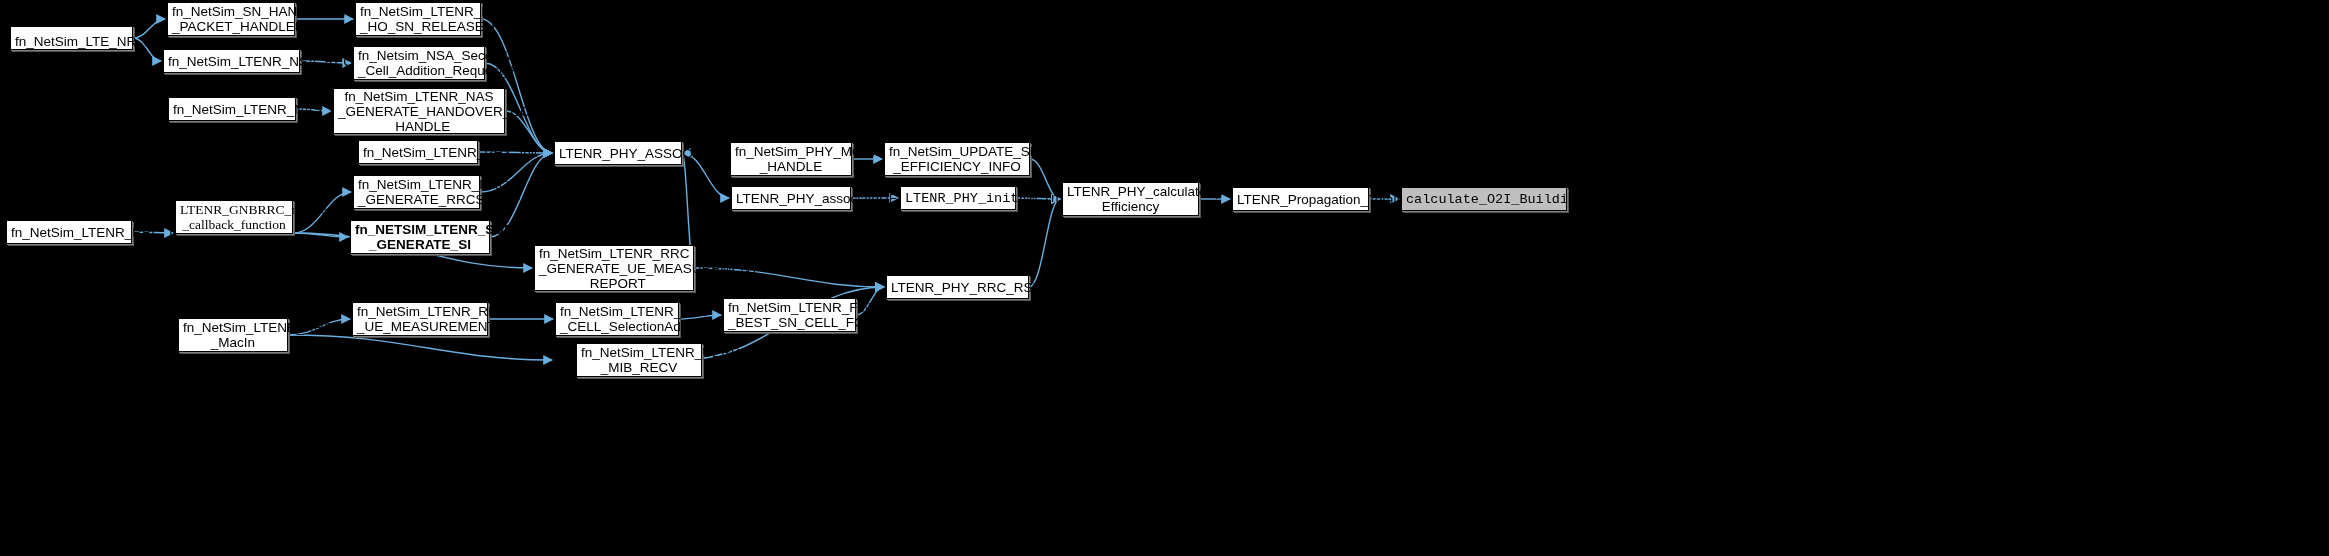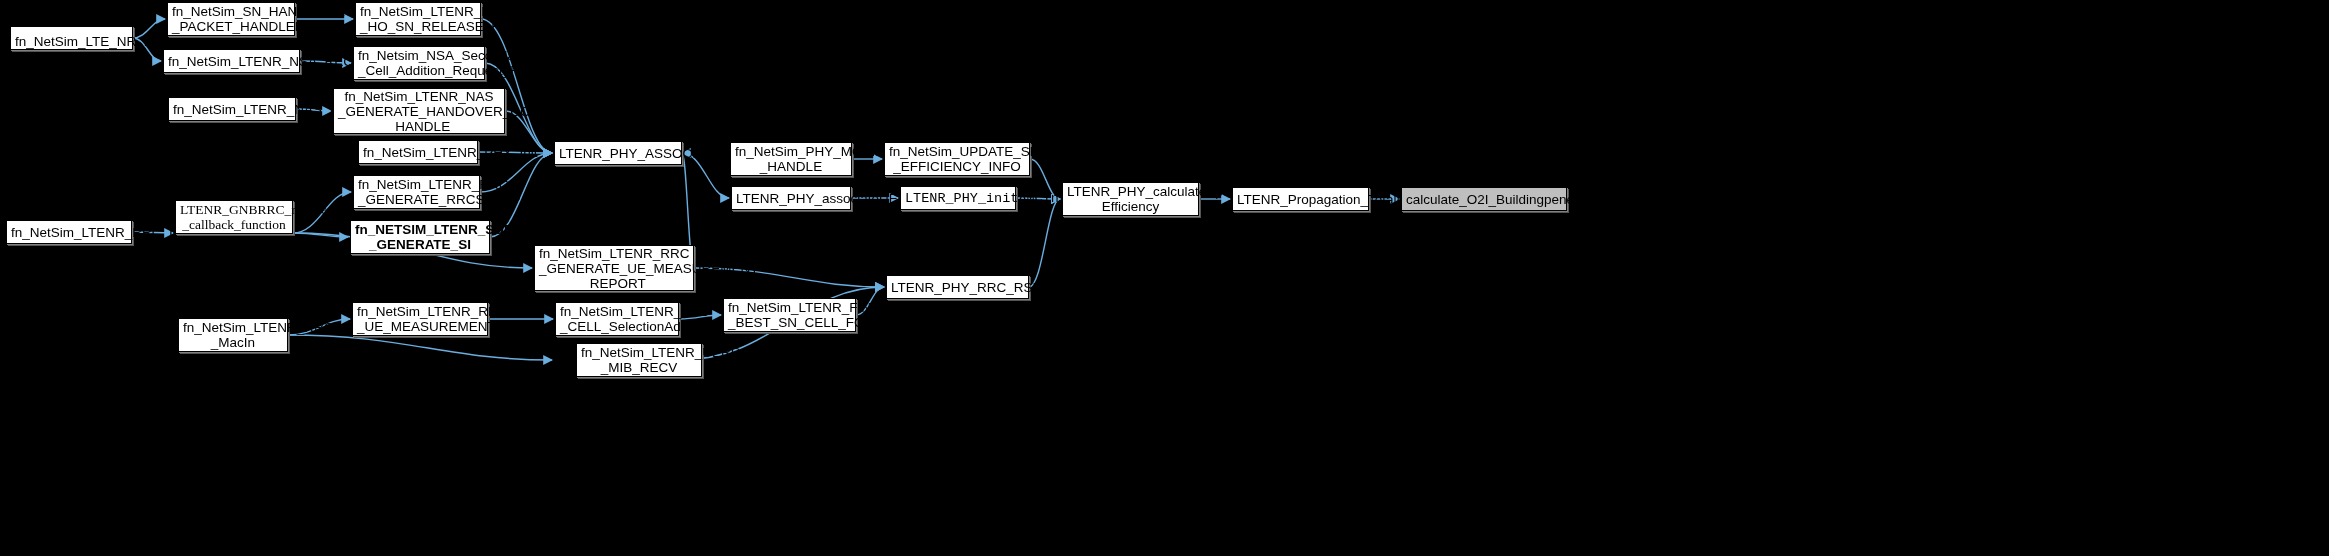--- a/index.html
+++ b/index.html
@@ -116,16 +116,16 @@
 _MIB_RECV</span></div>
       <div class="node" style="left: 730px; top: 142px; width: 122px; height: 34px;"><span>fn_NetSim_PHY_MOBILITY
 _HANDLE</span></div>
       <div class="node" style="left: 884px; top: 142px; width: 146px; height: 34px;"><span>fn_NetSim_UPDATE_SPECTRAL
 _EFFICIENCY_INFO</span></div>
       <div class="node" style="left: 731px; top: 186px; width: 120px; height: 24px;"><span>LTENR_PHY_associateUE</span></div>
       <div class="node" style="left: 900px; top: 186px; width: 116px; height: 24px; font-family: Liberation Mono, monospace;"><span>LTENR_PHY_initAMCInfo</span></div>
       <div class="node" style="left: 1062px; top: 182px; width: 137px; height: 34px;"><span>LTENR_PHY_calculateSpectral
 Efficiency</span></div>
       <div class="node" style="left: 1232px; top: 187px; width: 137px; height: 24px;"><span>LTENR_Propagation_TotalLoss</span></div>
-      <div class="node highlight" style="left: 1401px; top: 187px; width: 166px; height: 24px;"><span>calculate_O2I_Buildingpenetrationloss</span></div>
+      <div class="node highlight" style="left: 1401px; top: 187px; width: 166px; height: 24px; font-family: Liberation Mono, monospace;"><span>calculate_O2I_Buildingpenetrationloss</span></div>
       <div class="node" style="left: 886px; top: 275px; width: 143px; height: 24px; text-align: right;"><span>LTENR_PHY_RRC_RSRP_SINR</span></div>
     </div>
 </div>
 
 </body></html>

